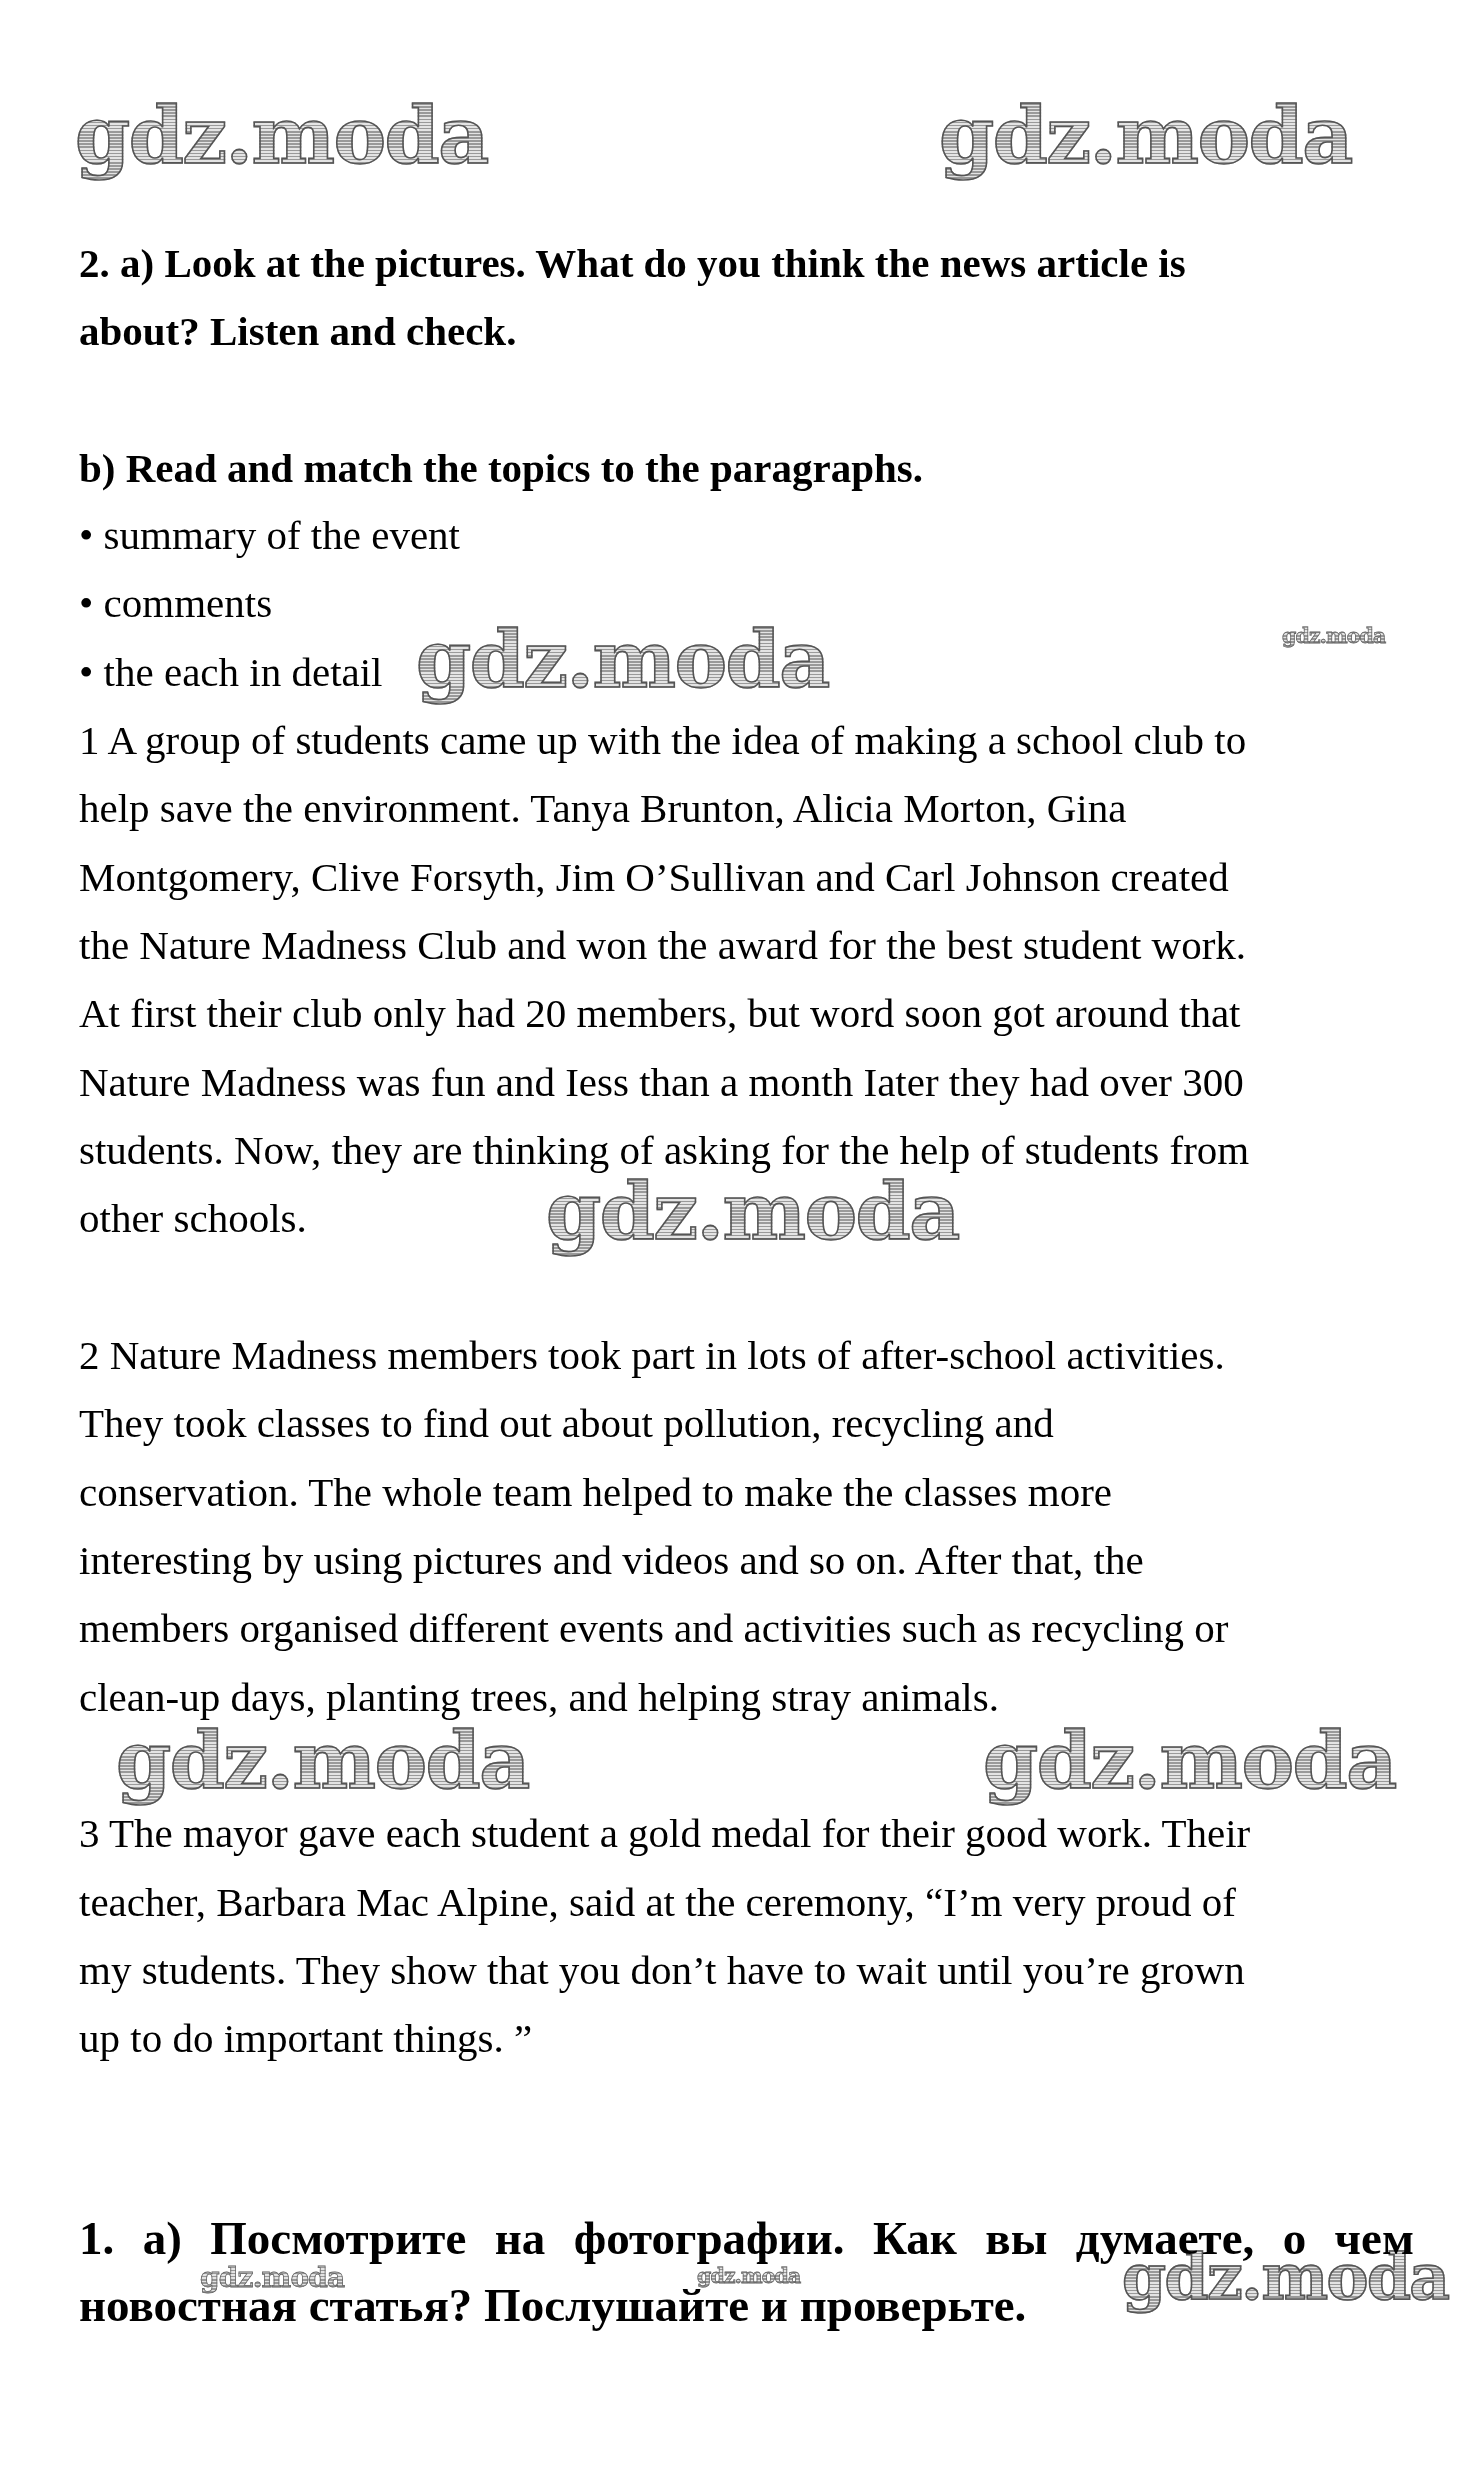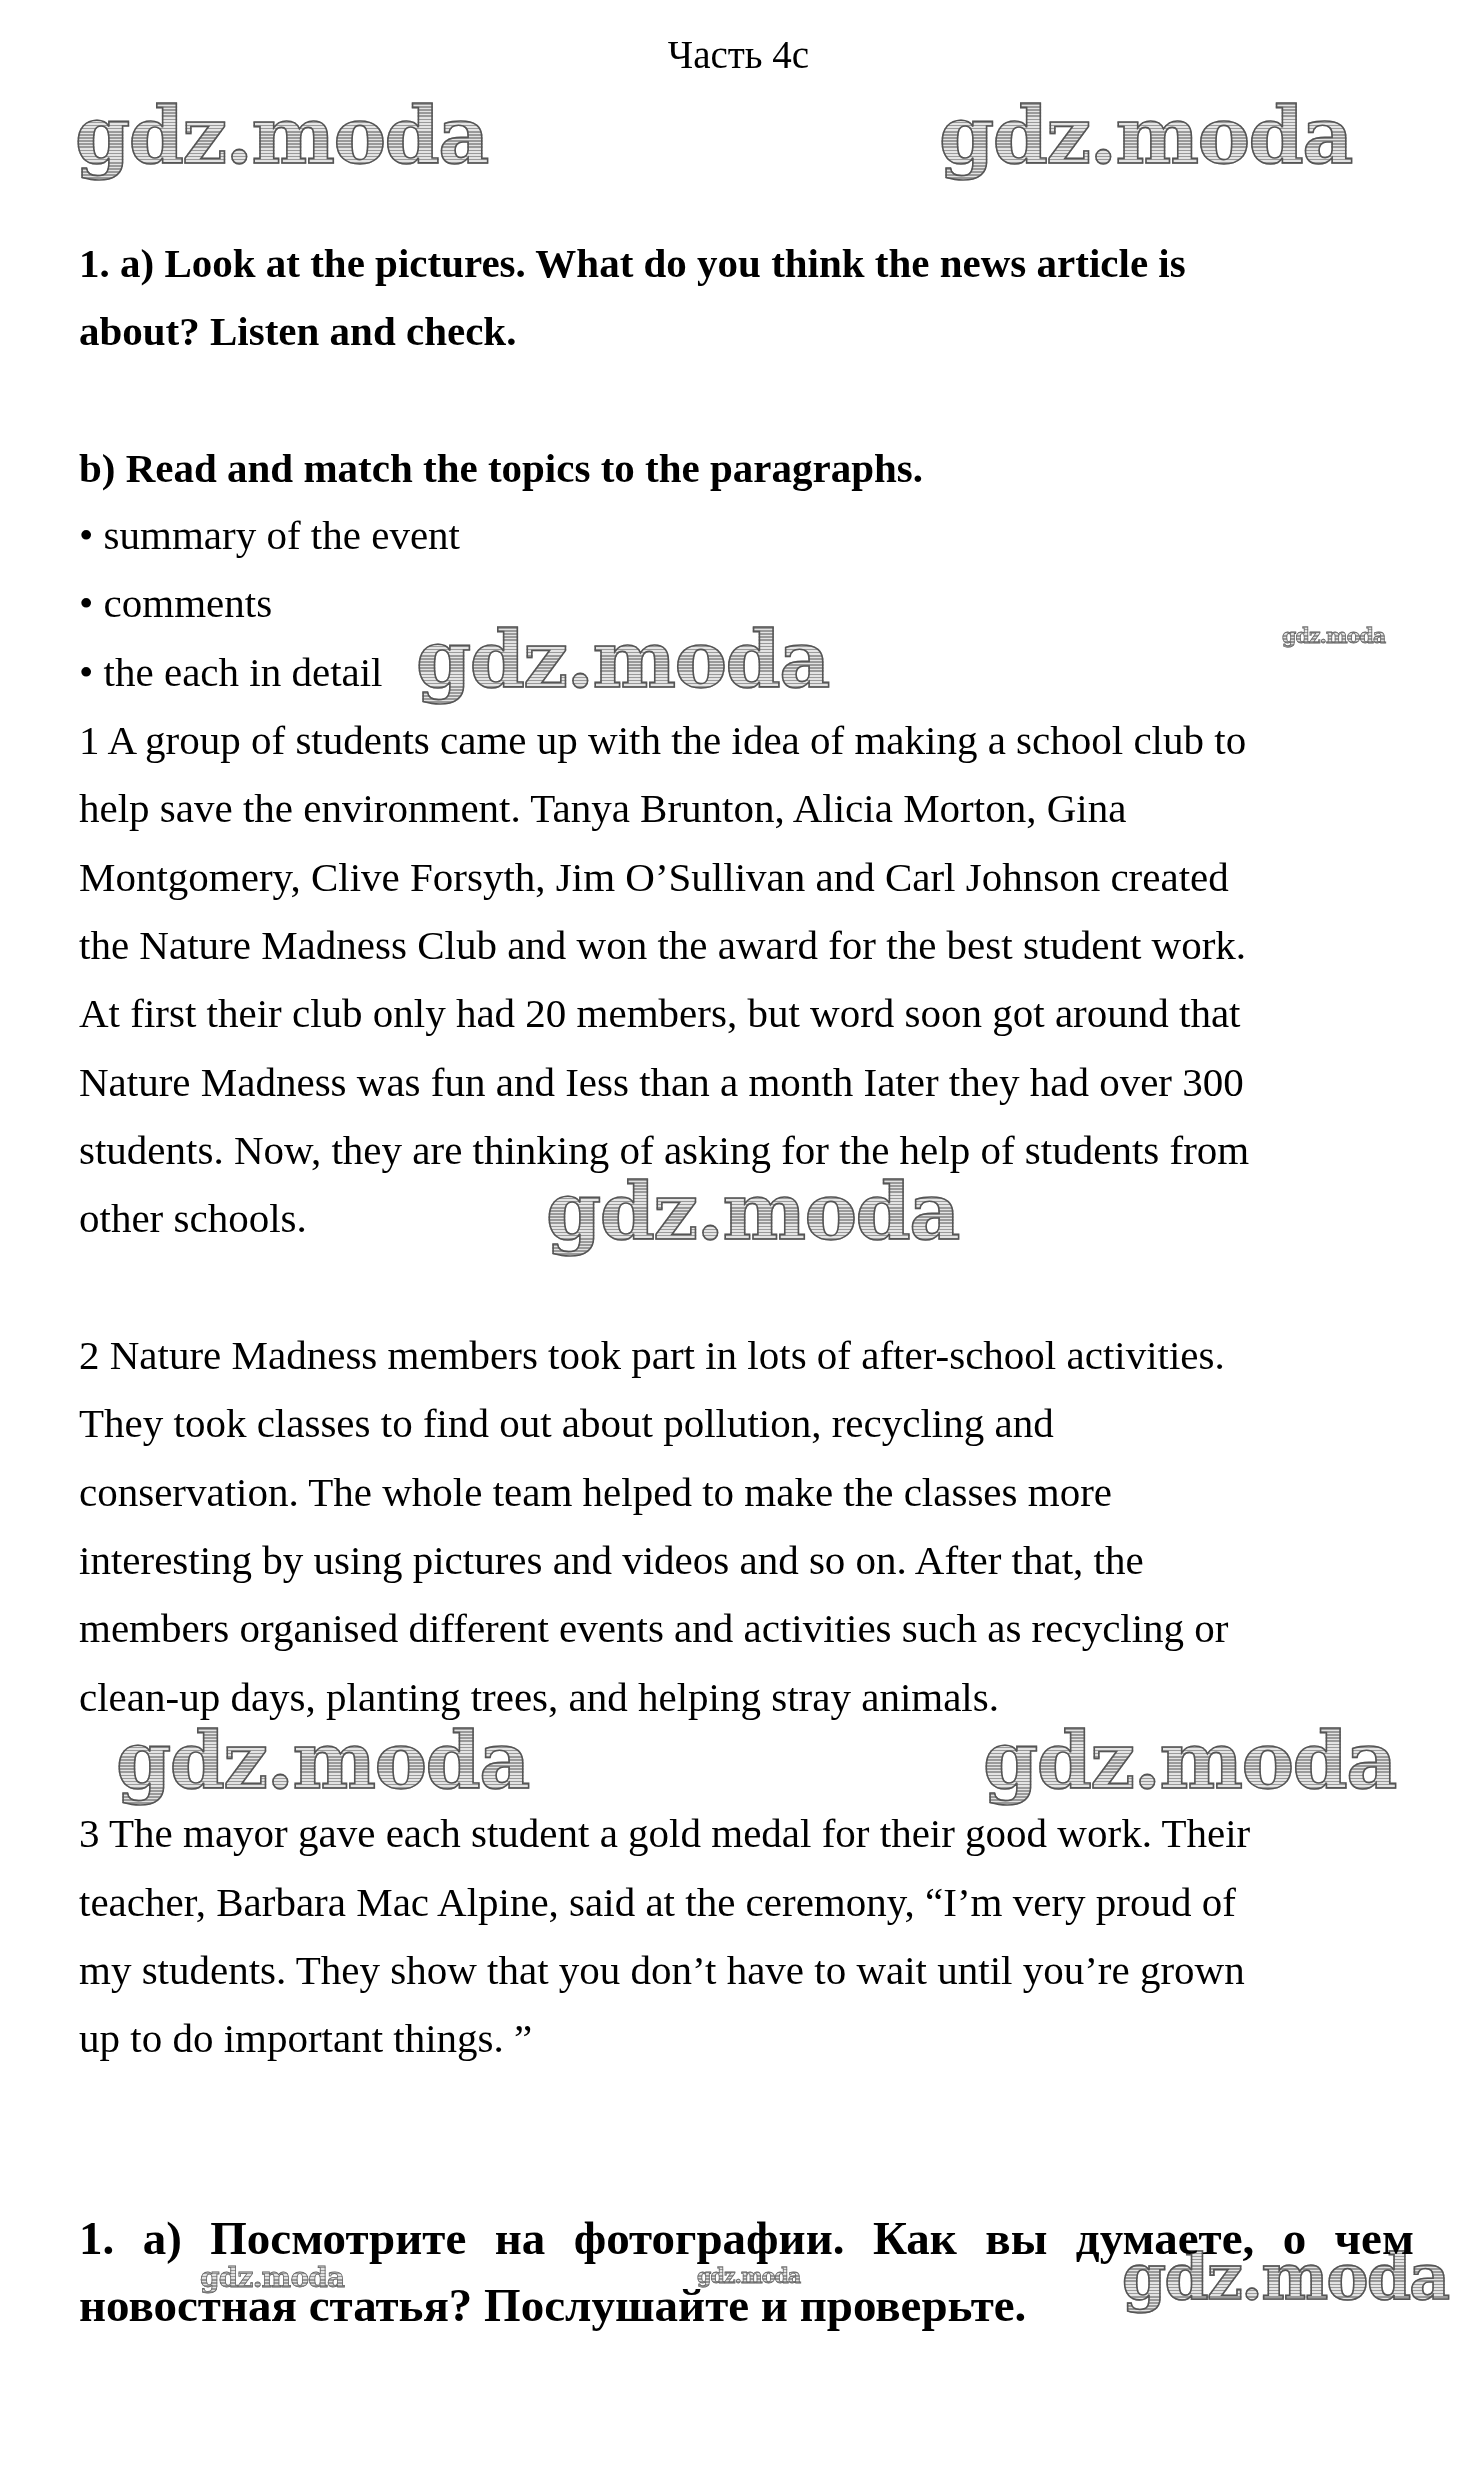--- a/index.html
+++ b/index.html
@@ -80,37 +80,36 @@
       line-height: 31px;
       -webkit-text-stroke: 0.8px #666666;
       letter-spacing: -0.8px;
     }
   </style>
 </head>
 <body>
 
 <div class="page">
 
-  <div class="header-title">Часть 4с</div>
 
   <div class="wm wm-large" style="left:75px; top:93px;">gdz.moda</div>
   <div class="wm wm-large" style="left:939px; top:93px;">gdz.moda</div>
   <div class="wm wm-large" style="left:416px; top:617px;">gdz.moda</div>
   <div class="wm wm-small" style="left:1282px; top:625px;">gdz.moda</div>
   <div class="wm wm-large" style="left:546px; top:1169px;">gdz.moda</div>
   <div class="wm wm-large" style="left:116px; top:1718px;">gdz.moda</div>
   <div class="wm wm-large" style="left:983px; top:1718px;">gdz.moda</div>
   <div class="wm wm-medium" style="left:200px; top:2262px;">gdz.moda</div>
   <div class="wm wm-small" style="left:697px; top:2265px;">gdz.moda</div>
   <div class="wm wm-large" style="left:1122px; top:2242px; font-size:63px; line-height:71px;">gdz.moda</div>
 
   <div class="content" style="top:0;">
 
     <div>
-      <div class="line bold" style="top:240px;">1. a) Look at the pictures. What do you think the news article is</div>
+      <div class="line bold" style="top:240px;">2. a) Look at the pictures. What do you think the news article is</div>
       <div class="line bold" style="top:308px;">about? Listen and check.</div>
     </div>
 
     <div>
       <div class="line bold" style="top:445px;">b) Read and match the topics to the paragraphs.</div>
       <div class="line" style="top:512px;">• summary of the event</div>
       <div class="line" style="top:580px;">• comments</div>
       <div class="line" style="top:649px;">• the each in detail</div>
     </div>
 

